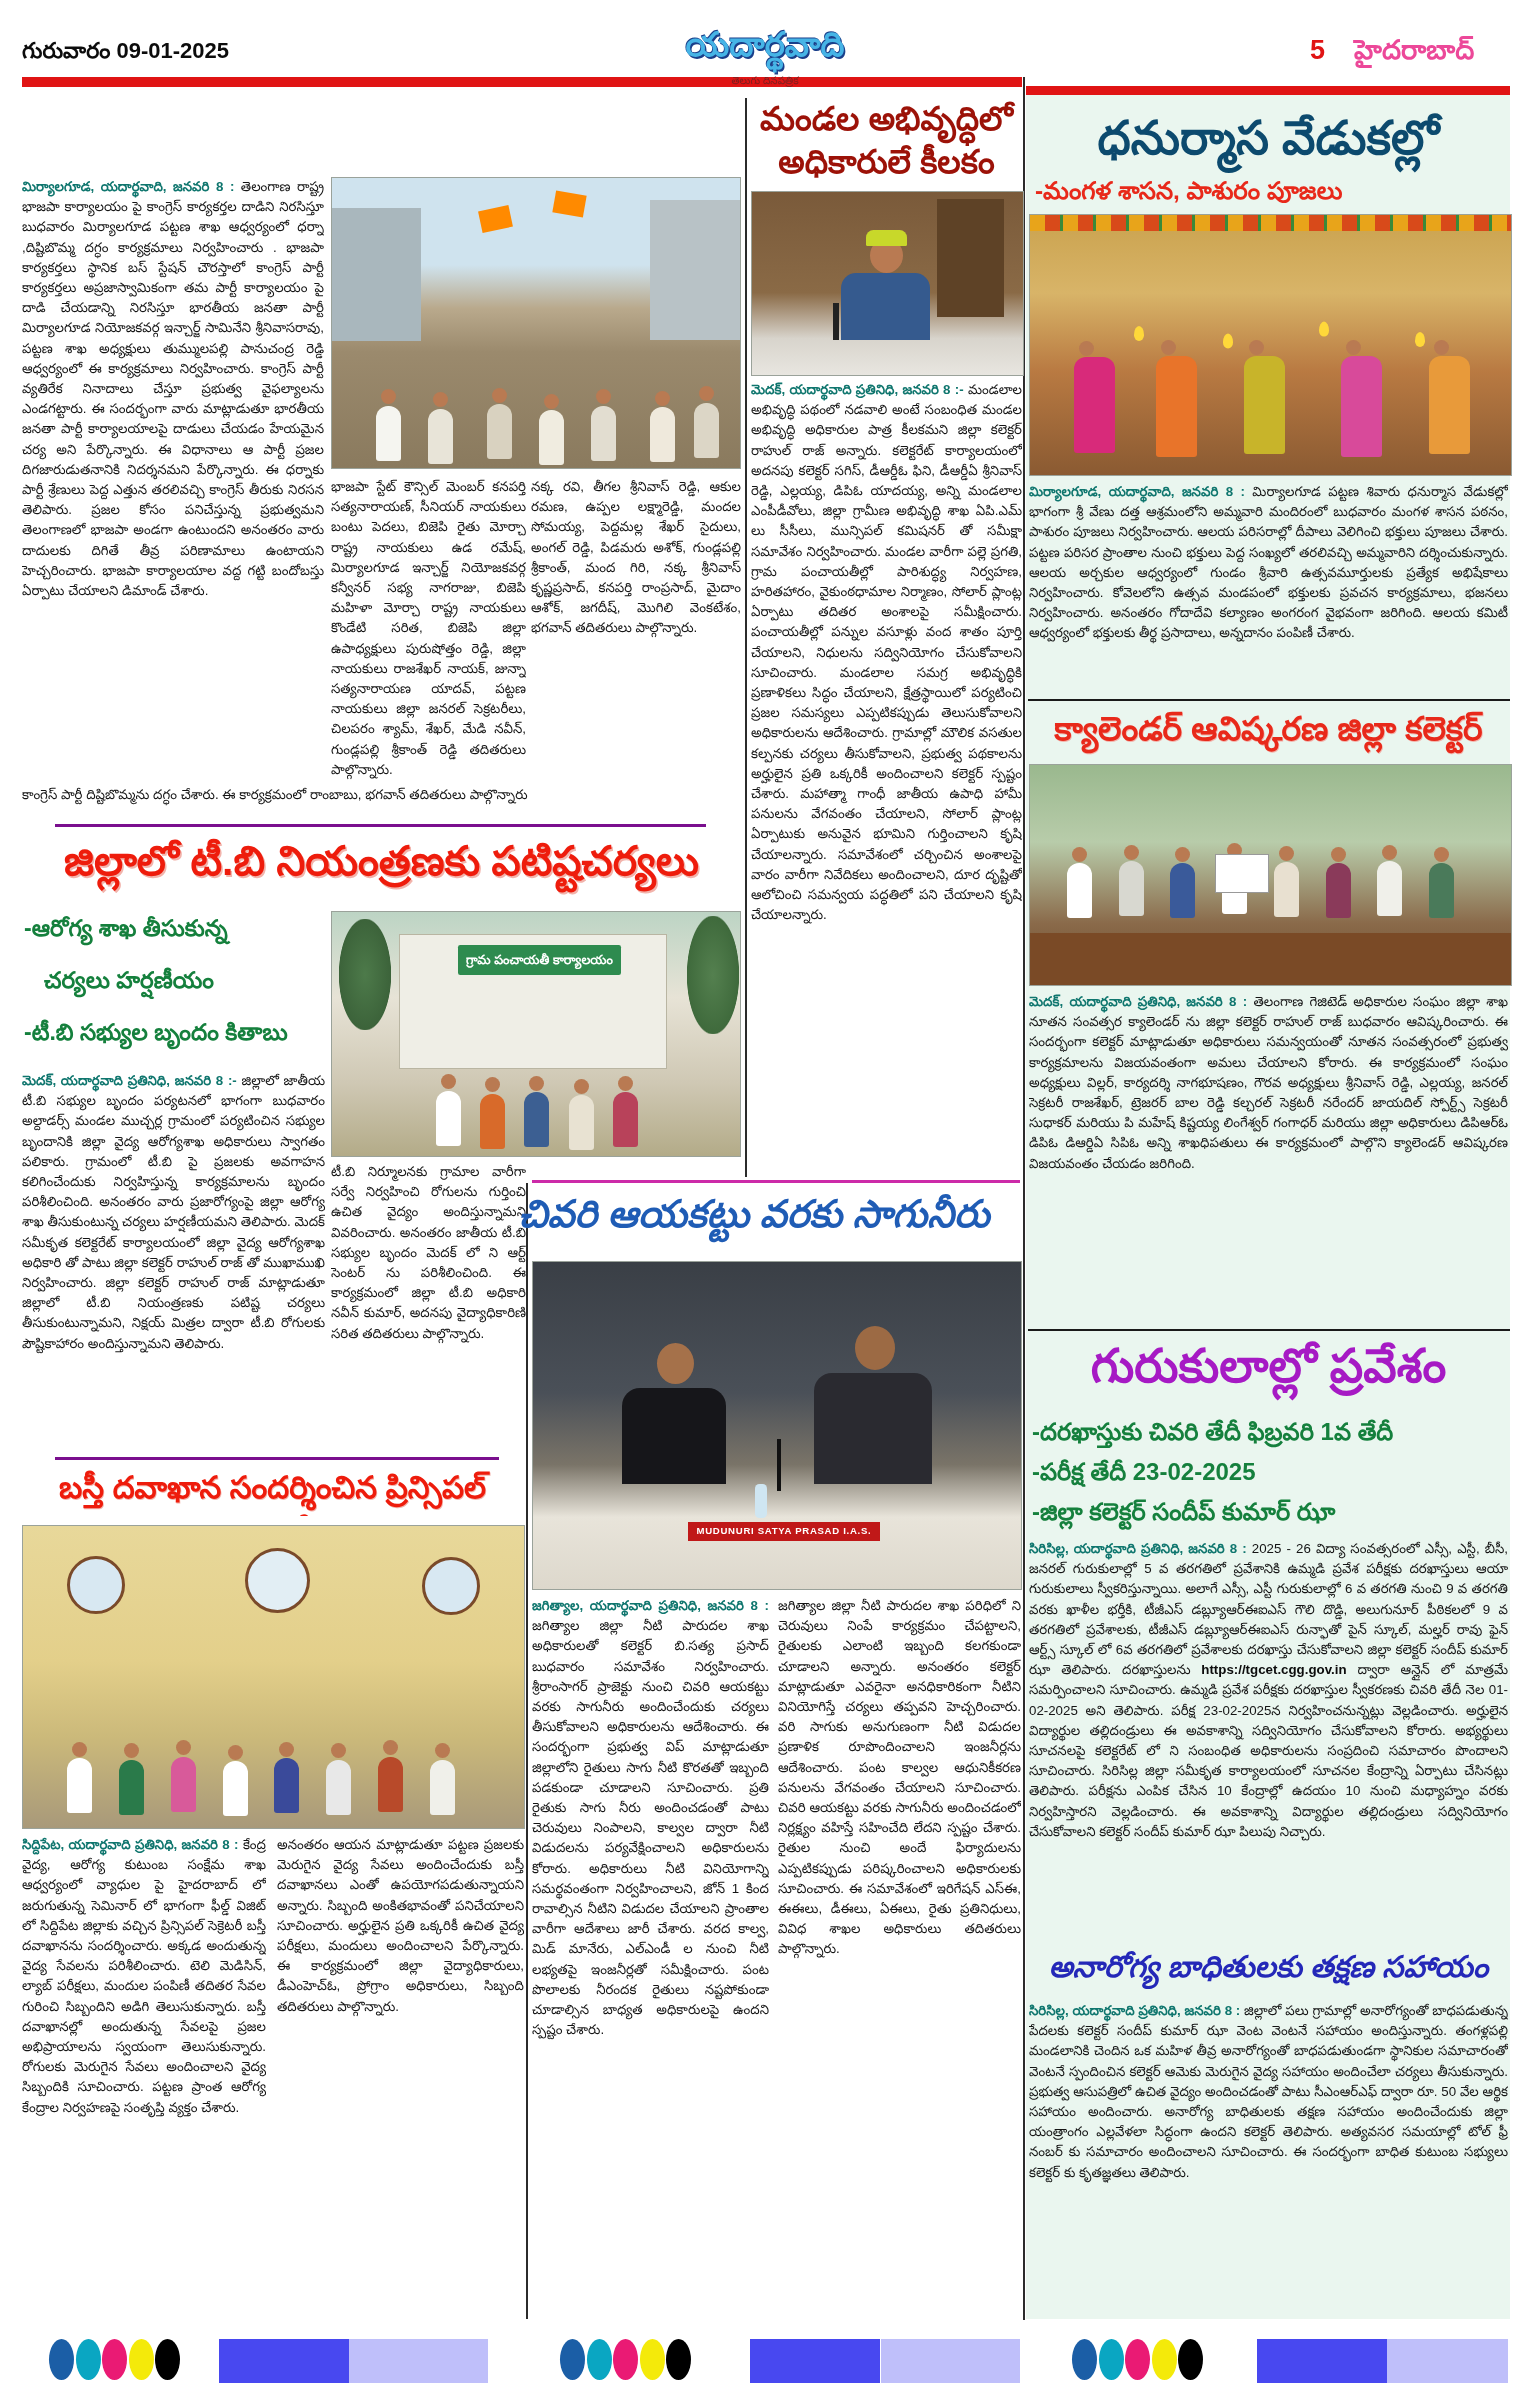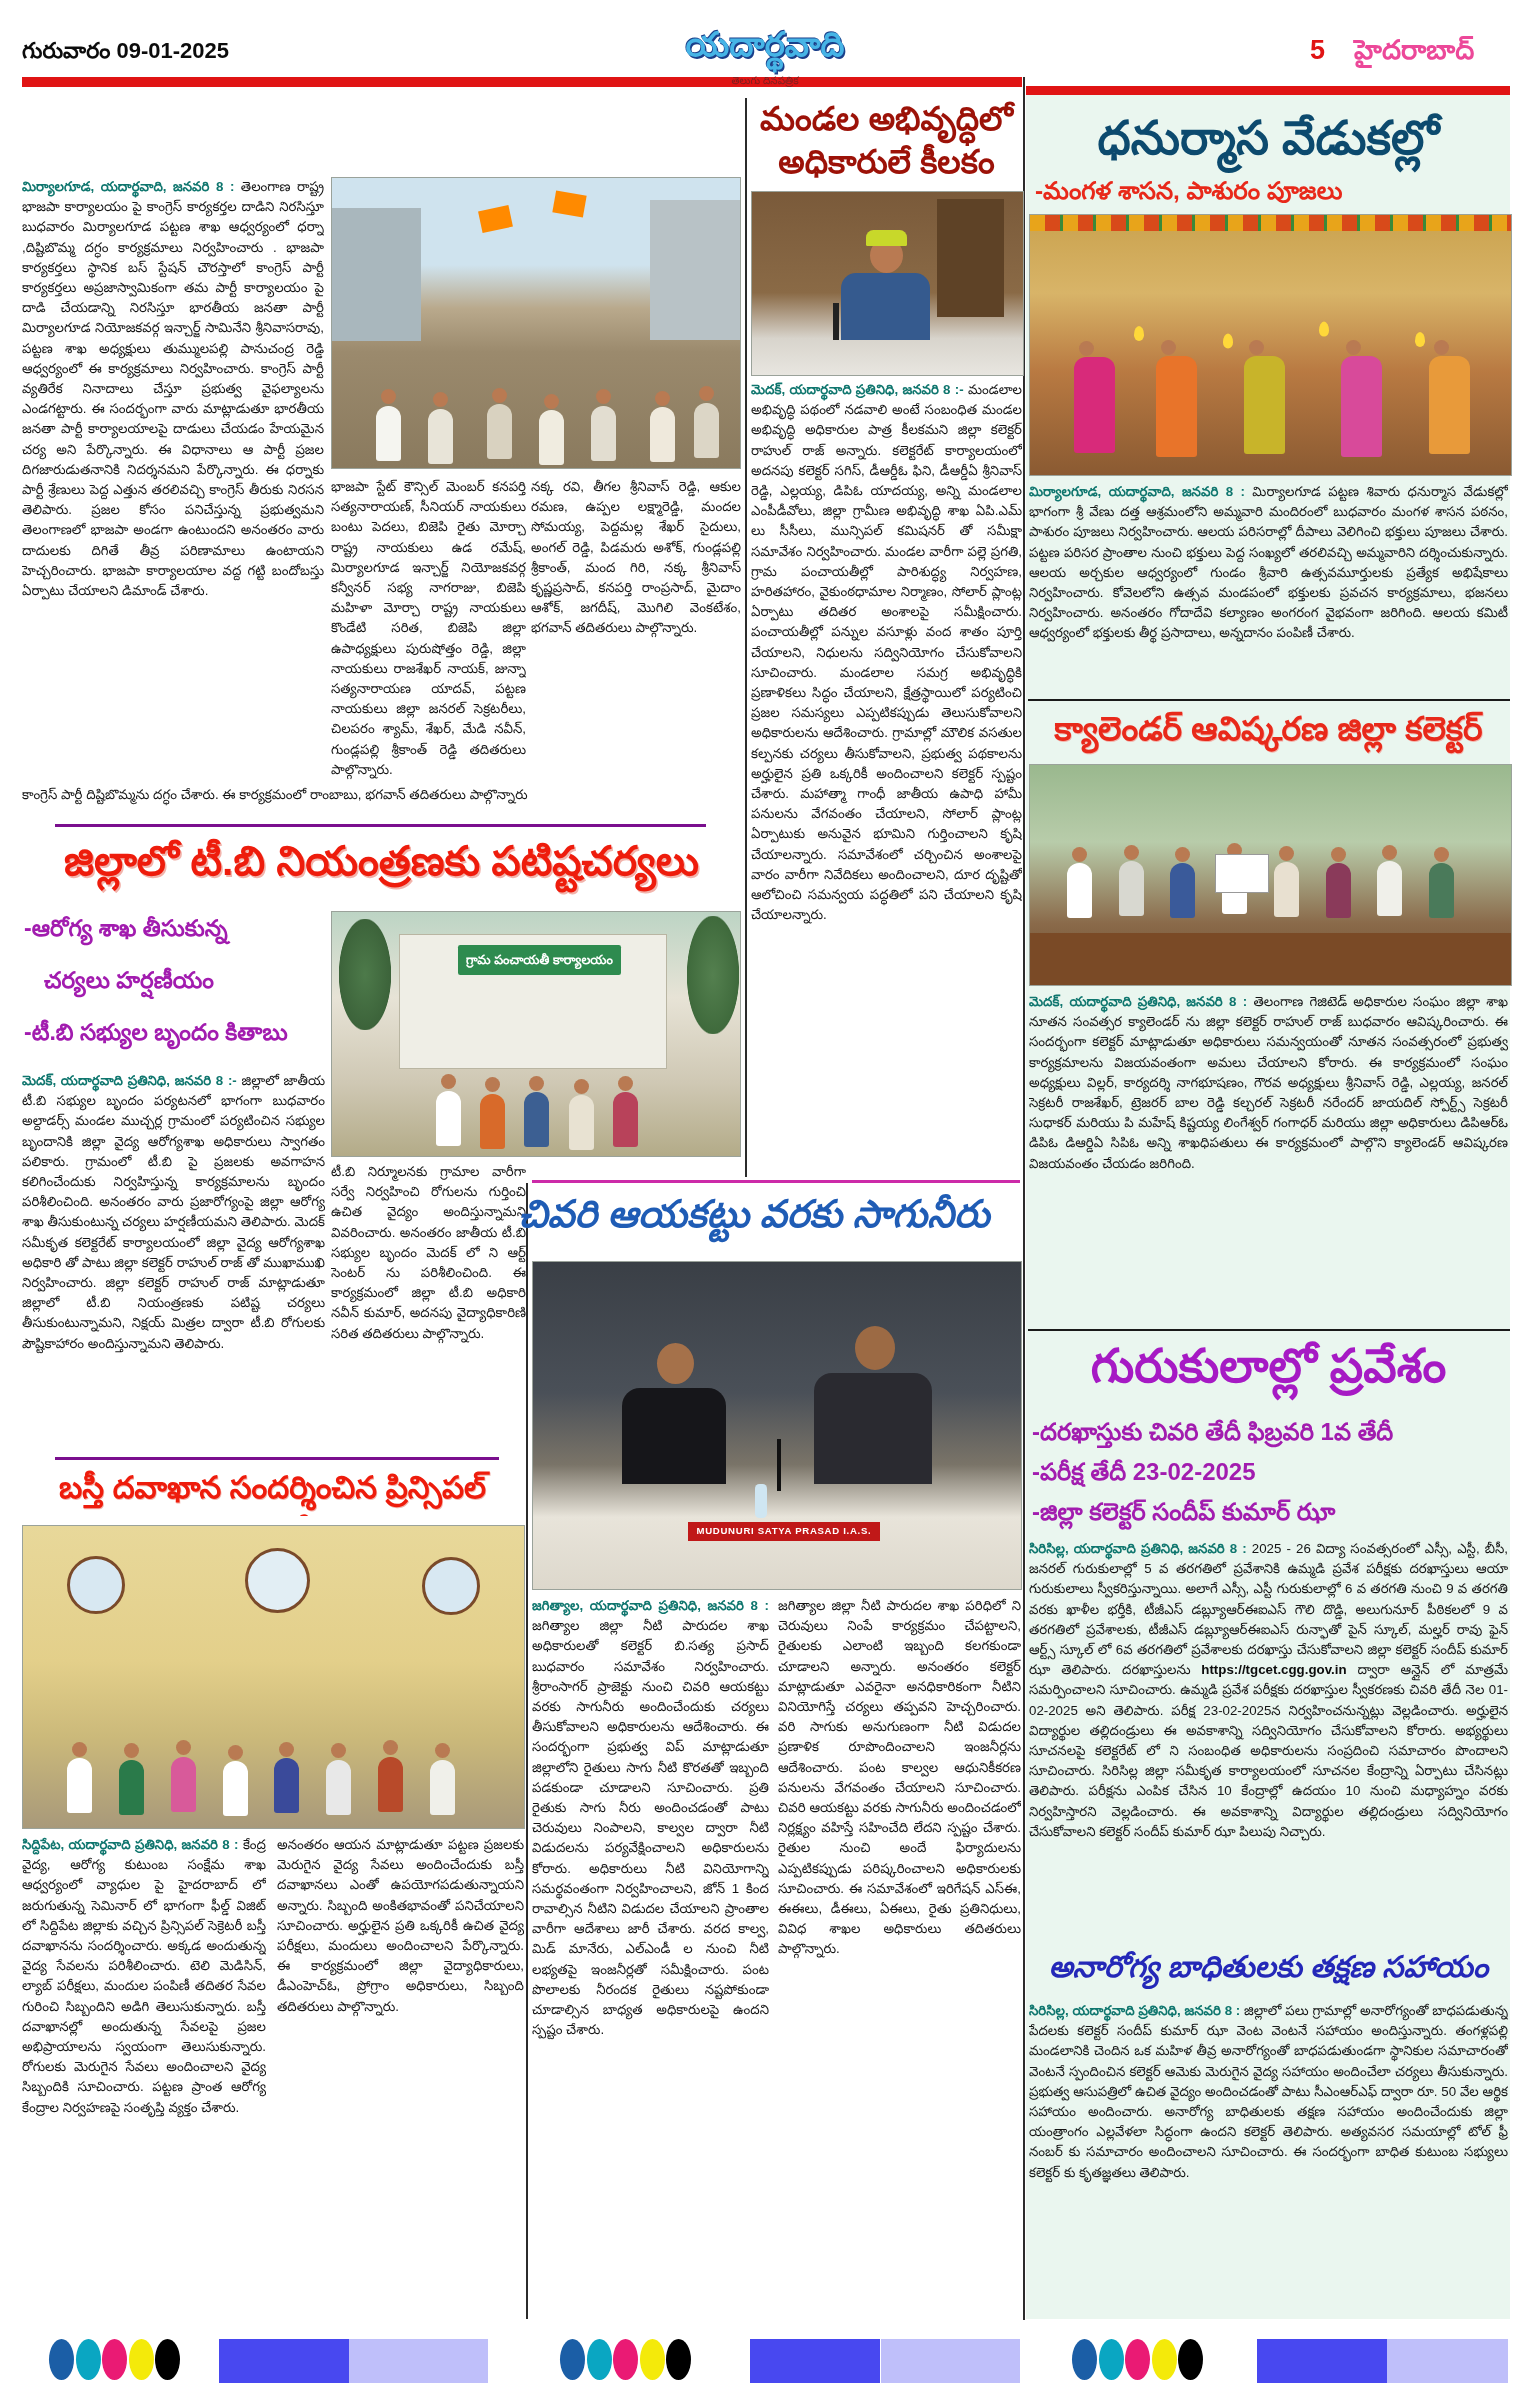--- a/index.html
+++ b/index.html
@@ -4,21 +4,21 @@
 <style>
   html,body{margin:0;padding:0;background:#ffffff;}
   #page{position:relative;width:1528px;height:2401px;background:#ffffff;overflow:hidden;
         font-family:"Liberation Sans", sans-serif;color:#141414;}
   .abs{position:absolute;}
   .hrule{position:absolute;height:3px;}
   .vrule{position:absolute;width:1.5px;background:#2b2b2b;}
   .body-text{font-size:13.3px;line-height:1.52;text-align:justify;overflow:hidden;color:#141414;}
   .dl{color:#0f766e;font-weight:bold;}
   .headline{font-weight:bold;text-align:center;overflow:hidden;}
-  .subhead{font-weight:bold;color:#a21caf;overflow:hidden;}
+  .subhead{font-weight:bold;color:#15803d;overflow:hidden;}
   .photo{position:absolute;overflow:hidden;border:0.7px solid #9aa29a;}
   .person{position:absolute;width:25px;height:55px;border-radius:12px 12px 3px 3px;}
   .person::before{content:"";position:absolute;top:-16.3px;left:5.2px;width:15px;height:15px;border-radius:50%;background:#b97a52;}
   .flag{position:absolute;width:31px;height:22px;background:#ff8a00;transform:rotate(-12deg);}
   .dotrow{position:absolute;display:flex;gap:1.5px;}
   .dot{width:25px;height:41px;border-radius:50%;}
   .cbar{position:absolute;height:44px;}
   .sign{position:absolute;background:#2e8b4f;color:#fff;font-weight:bold;text-align:center;
         font-size:12.6px;line-height:30px;border-radius:2.2px;overflow:hidden;}
   .nameplate{position:absolute;background:#c01818;color:#fff;font-weight:bold;text-align:center;

